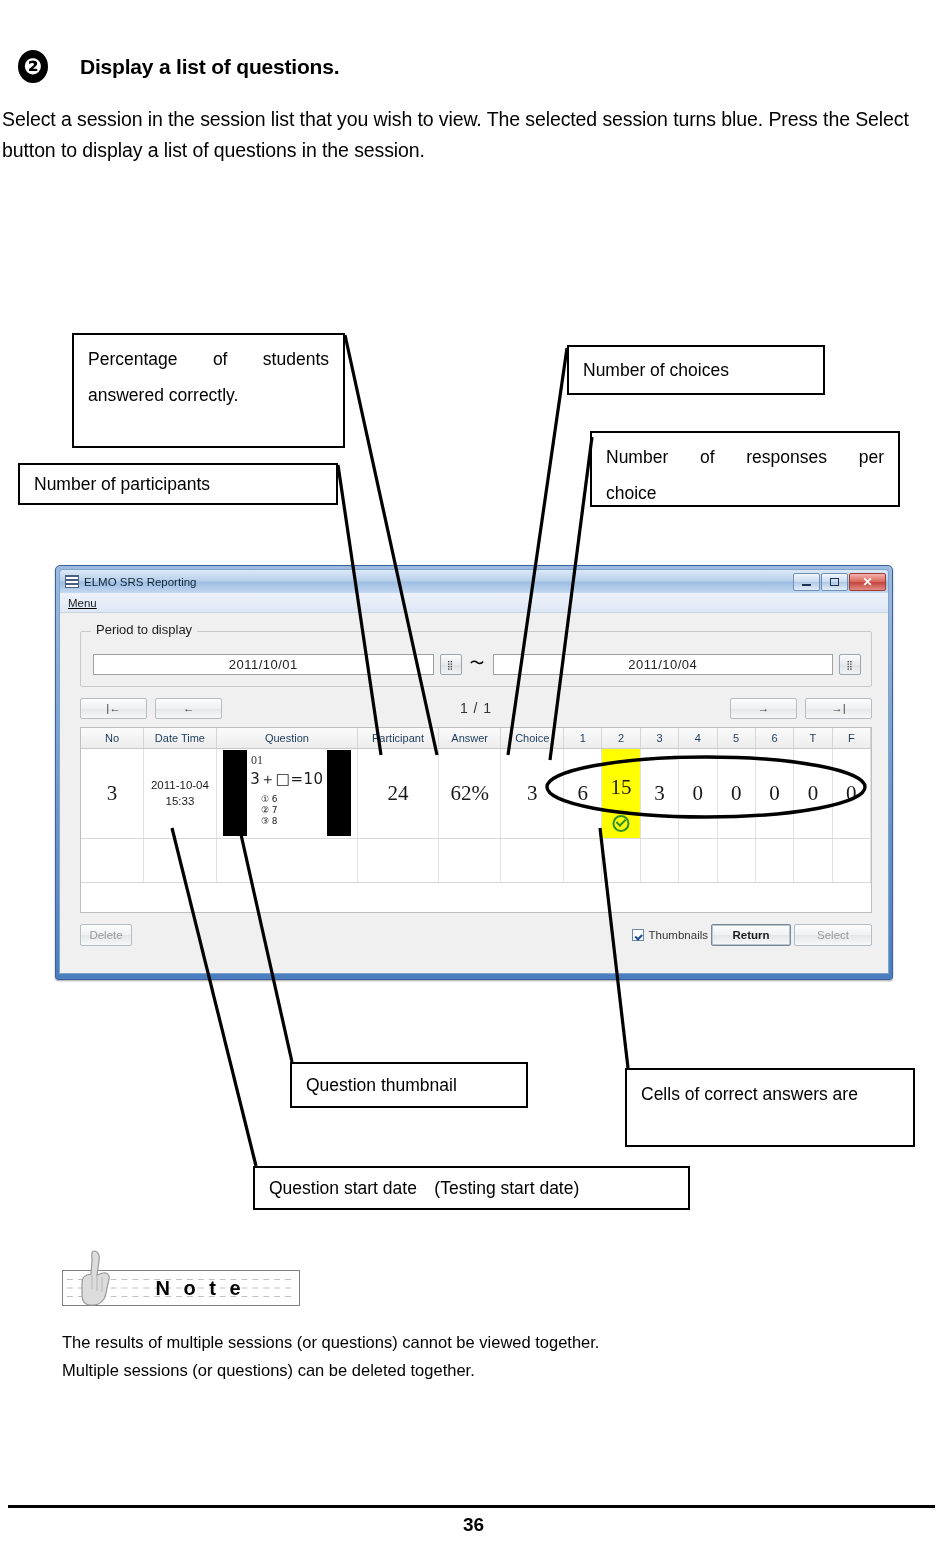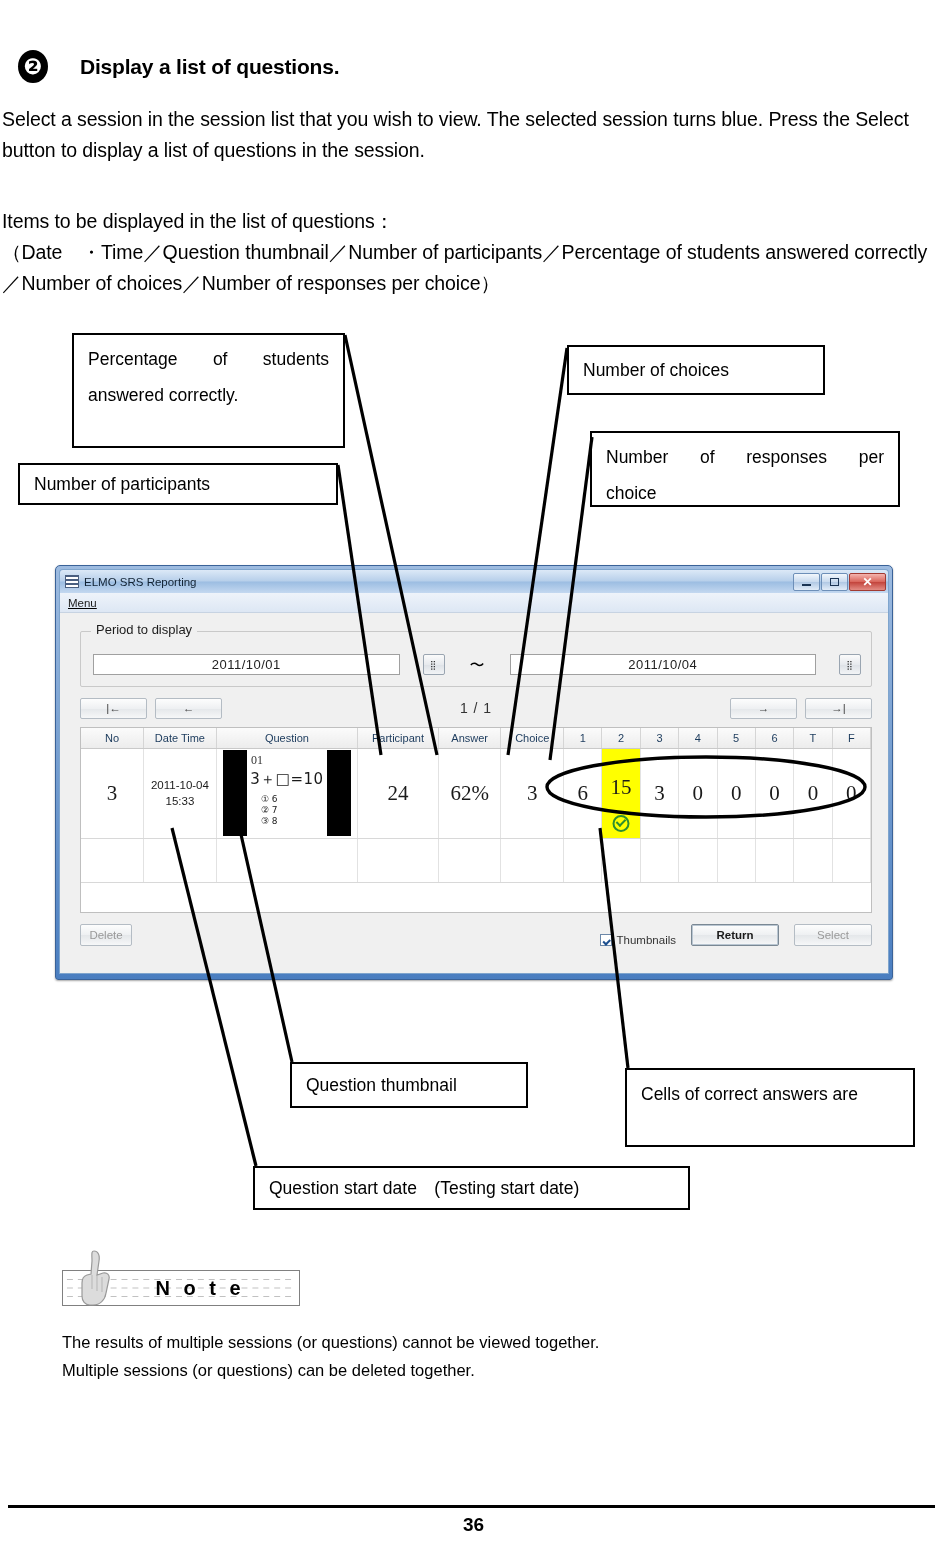--- a/index.html
+++ b/index.html
@@ -100,21 +100,21 @@
 
   .win-body { background:#f0f0f0; border:1px solid #7fa5cd; border-top:none; height:381px; position:relative;text-decoration:underline; }
   .menubar { height:20px; background:linear-gradient(180deg,#eef3fa,#dde7f4); border-bottom:1px solid #c7d3e2;
              display:flex; align-items:center; padding-left:8px; font-size:11.5px; color:#1c1c1c; }
 
   .fieldset {
     position:absolute; left:20px; top:38px; width:792px; height:56px;
     border:1px solid #c9c9c9; border-radius:2px;
   }
   .fieldset-legend { position:absolute; left:10px; top:-10px; background:#f0f0f0; padding:0 5px; font-size:13px; color:#1c1c1c; }
-  .date-row { position:absolute; left:12px; top:22px; right:10px; display:flex; align-items:flex-end; gap:23px; }
+  .date-row { position:absolute; left:12px; top:22px; right:10px; display:flex; align-items:flex-start; gap:6px; }
   .date-input {
     flex:1; height:21px; background:#fff; border:1px solid #a0a0a0;
     font-size:13px; color:#222; display:flex; align-items:center; justify-content:center;
     letter-spacing:0.5px;
   }
   .dots-btn {
     width:22px; height:21px; border:1px solid #9aa5b1; border-radius:2px;
     background:linear-gradient(180deg,#fbfbfb,#e7eaee 50%,#dde1e6 51%,#f2f4f6);
     display:flex; align-items:center; justify-content:center; font-size:9px; color:#333; letter-spacing:1px;
   }
@@ -178,26 +178,26 @@
 
   
   .win-bottom { position:absolute; left:20px; top:330px; width:792px; height:24px; display:flex; align-items:center; }
   .btn {
     height:22px; border:1px solid #b4bcc4; border-radius:2px;
     background:linear-gradient(180deg,#fdfdfd,#eef0f2 50%,#e4e7ea 51%,#f6f7f8);
     display:flex; align-items:center; justify-content:center; font-size:11.5px; color:#999;
   }
   .btn.active { color:#1a1a1a; border-color:#7a8894; box-shadow:0 0 0 1px #b9c6d2 inset; font-weight:bold; }
   #btn-delete { width:52px; }
-  .bottom-right { margin-left:auto; display:flex; align-items:flex-end; gap:15px; }
+  .bottom-right { margin-left:auto; display:flex; align-items:center; gap:3px; }
   .chk-row { display:flex; align-items:center; gap:5px; font-size:11.5px; color:#333; }
   .chkbox { width:12px; height:12px; border:1px solid #6b87a8; background:#fff; position:relative; }
   .chkbox::after{content:"";position:absolute;left:2px;top:4px;width:5px;height:2.5px;
     border-left:2px solid #1c4f8f;border-bottom:2px solid #1c4f8f;transform:rotate(-45deg);}
-  #btn-return { width:88px; }
+  #btn-return { width:80px; }
   #btn-select { width:78px; }
 
   
   .note-box {
     position:absolute; left:62px; top:1270px; width:238px; height:36px;
     border:1px solid #808080; background:#fff;
     display:flex; align-items:center; justify-content:center;
   }
   .note-lines { position:absolute; left:0; top:0; width:100%; height:100%; }
   .note-text { position:relative; font-size:20px; font-weight:bold; letter-spacing:4px; z-index:2; padding-left:38px;
@@ -216,22 +216,20 @@
 <body>
 
 <div class="page">
 
   <div class="step-head">
     <div class="step-badge">❷</div>
     <div class="step-title">Display a list of questions.</div>
   </div>
 
   <div class="para p1">Select a session in the session list that you wish to view. The selected session turns blue. Press the Select button to display a list of questions in the session.</div>
-  <div class="para p2" style="white-space:pre-line;">Items to be displayed in the list of questions：
-（Date　・Time／Question thumbnail／Number of participants／Percentage of students answered correctly／Number of choices／Number of responses per choice）</div>
 
   <div class="callout just" id="co-pct">
     <span>Percentage of students</span>
     <span class="last">answered correctly.</span>
   </div>
 
   <div class="callout" id="co-choice">Number of choices</div>
 
   <div class="callout" id="co-part">Number of participants</div>
 

